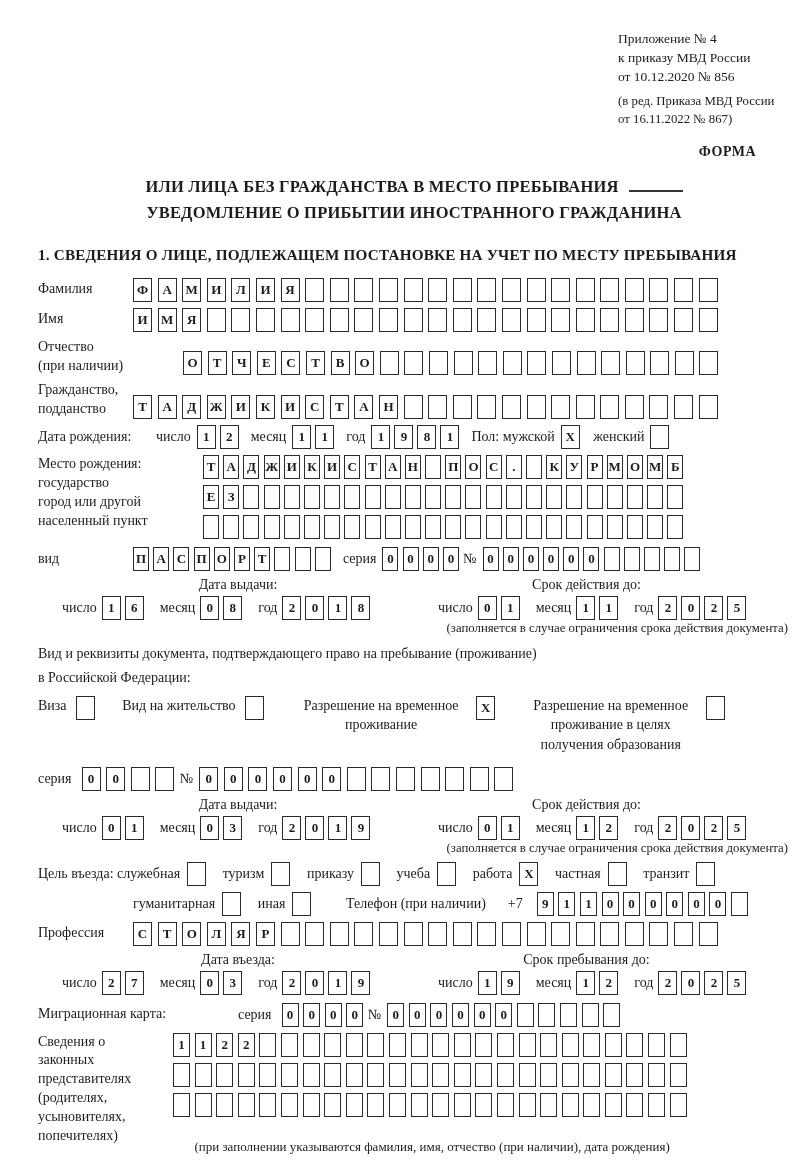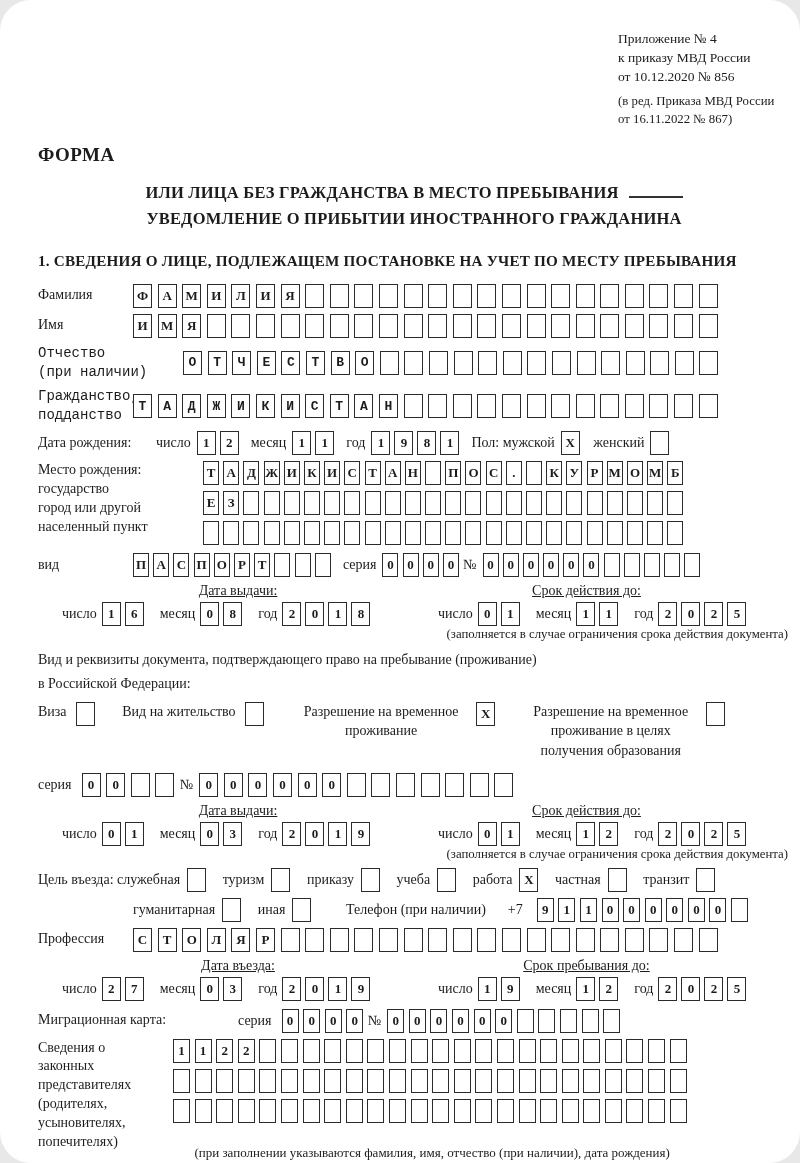--- a/index.html
+++ b/index.html
@@ -1,48 +1,47 @@
 <!DOCTYPE html>
 <html><head>
 <meta charset="utf-8">
 <style>
   * { box-sizing: border-box; margin: 0; padding: 0; }
   body { background: #e8e8e8; font-family: "Liberation Serif", "DejaVu Serif", serif; }
   .page {
     width: 800px; height: 1163px; background: #ffffff; color: #1c1c1c;
     padding: 30px 10px 14px 38px; overflow: hidden; position: relative;
     font-size: 14px;
-    border-radius: 31px;
   }
   .appendix-wrap { margin-left: 580px; width: 200px; line-height: 1.4; font-size: 13.5px; }
   .amendment { margin-top: 6px; font-size: 12.8px; }
   .pre { white-space: pre-line; }
-  .forma { padding-right: 34px; font-weight: bold; font-size: 19px; margin-top: 16px; letter-spacing: .5px; }
+  .forma { text-align: right; padding-right: 34px; font-weight: bold; font-size: 14px; margin-top: 16px; letter-spacing: .5px; }
   .title { text-align: center; font-weight: bold; font-size: 16.5px; margin-top: 14px; line-height: 1.55; letter-spacing: .2px; }
   .title-underline { display: inline-block; width: 54px; border-bottom: 2.5px solid #333; height: 12px; margin-left: 10px; }
   .sec-heading { font-weight: bold; font-size: 15.2px; margin-top: 20px; margin-bottom: 14px; letter-spacing: .2px; font-family: Liberation Serif, serif; }
 
   .row { display: flex; align-items: center; margin-bottom: 6px; }
-  .row.top { align-items: center; font-family: Liberation Mono, monospace; }
+  .row.top { align-items: flex-end; }
   .lbl { flex: none; line-height: 1.35; }
   .lw95 { width: 95px; } .lw145 { width: 145px; } .lw165 { width: 165px; } .lw135 { width: 135px; }
   .cells { display: flex; flex-wrap: nowrap; }
   .cell {
     flex: none; width: 19px; height: 24px; border: 1.6px solid #2b2b2b; margin-right: 5.6px;
     display: flex; align-items: center; justify-content: center;
     font-size: 13px; font-weight: 600; background: #fff;
   }
   .narrow .cell { width: 16px; margin-right: 4.2px; }
   .mid .cell { width: 17px; margin-right: 4.6px; }
   .dcells .cell { margin-right: 4px; }
   .w { flex: none; margin-right: 6px; }
   .ml8 { margin-left: 8px; }
 
   .center-bold { text-align: center; font-weight: bold; margin: 2px 0 5px; }
-  .dhead { display: flex; margin-top: 2px; text-decoration: underline; }
+  .dhead { display: flex; margin-top: 2px; }
   .dhead .h1 { width: 400px; text-align: center; }
   .dhead .h2 { flex: 1; text-align: center; padding-right: 55px; }
   .drow { display: flex; align-items: center; margin: 3px 0 1px; }
   .dg { display: flex; align-items: center; }
   .dg .w { margin: 0 5px 0 0; }
   .dg .gap { width: 12px; }
   .dg-l { width: 400px; padding-left: 24px; }
   .dnote { font-size: 12.8px; text-align: right; padding-right: 2px; margin-bottom: 6px; }
 
   .intro { line-height: 1.7; margin-top: 2px; }

